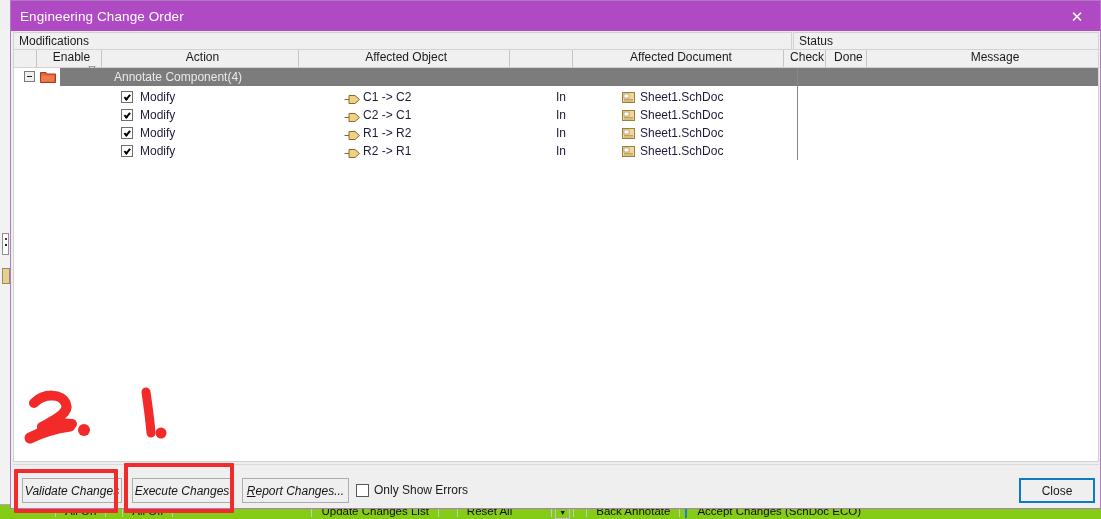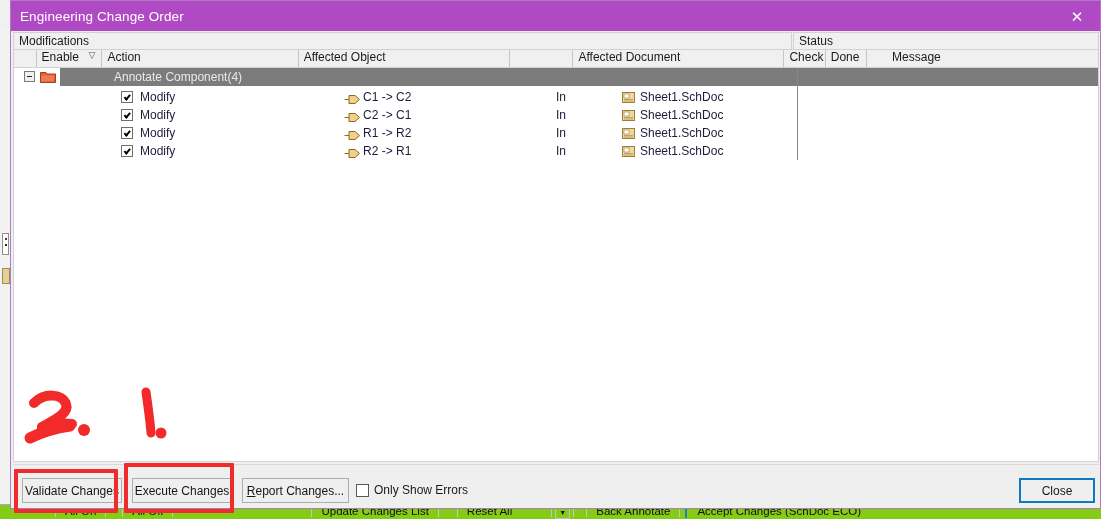--- a/index.html
+++ b/index.html
@@ -56,22 +56,22 @@
     display:flex;align-items:center;padding-left:5px;font-size:12px;
   }
 
   
   #col-header{
     position:absolute;left:2px;top:48px;width:1086px;height:19px;
     background:#f0f0f0;border:1px solid #d2d2d2;box-sizing:border-box;
     display:flex;align-items:stretch;font-size:12px;
   }
   #col-header .col{
-    display:flex;align-items:flex-start;padding-left:5px;
-    border-right:1px solid #c6c6c6;box-sizing:border-box;position:relative;
+    display:flex;align-items:center;padding-left:5px;
+    border-right:1px solid #c6c6c6;box-sizing:border-box;position:relative;flex-direction:column;
   }
   #col-header .col:last-child{border-right:none;margin-left:20px;}
   #col-header .col.noborder{border-right:none;}
   .sort-glyph{margin-left:auto;margin-right:6px;font-size:9px;color:#555;}
 
   
   #grid-body{
     position:absolute;left:2px;top:67px;width:1086px;height:394px;
     background:#ffffff;border:1px solid #d2d2d2;border-top:none;box-sizing:border-box;
     overflow:hidden;
@@ -118,21 +118,21 @@
   #vsep{position:absolute;left:786px;top:67px;width:1px;height:92px;background:#888;}
 
   
   #btn-bar{
     position:absolute;left:2px;top:463px;width:1086px;height:42px;
     background:#efefef;border-top:1px solid #d9d9d9;box-sizing:border-box;
   }
   .dlgbtn{
     position:absolute;top:13px;height:25px;background:#efefef;border:1px solid #adadad;
     box-sizing:border-box;display:flex;align-items:center;justify-content:center;
-    font-size:12px;color:#161616;
+    font-size:12px;color:#161616;font-style:italic;
   }
   #close-dlg-btn{
     position:absolute;left:1006px;top:13px;width:76px;height:25px;
     background:#efefef;border:2px solid #0d7ac4;box-sizing:border-box;
     display:flex;align-items:center;justify-content:center;font-size:12px;
   }
   #only-errors-box{
     position:absolute;left:343px;top:19px;width:13px;height:13px;
     background:#ffffff;border:1px solid #585858;box-sizing:border-box;
   }

